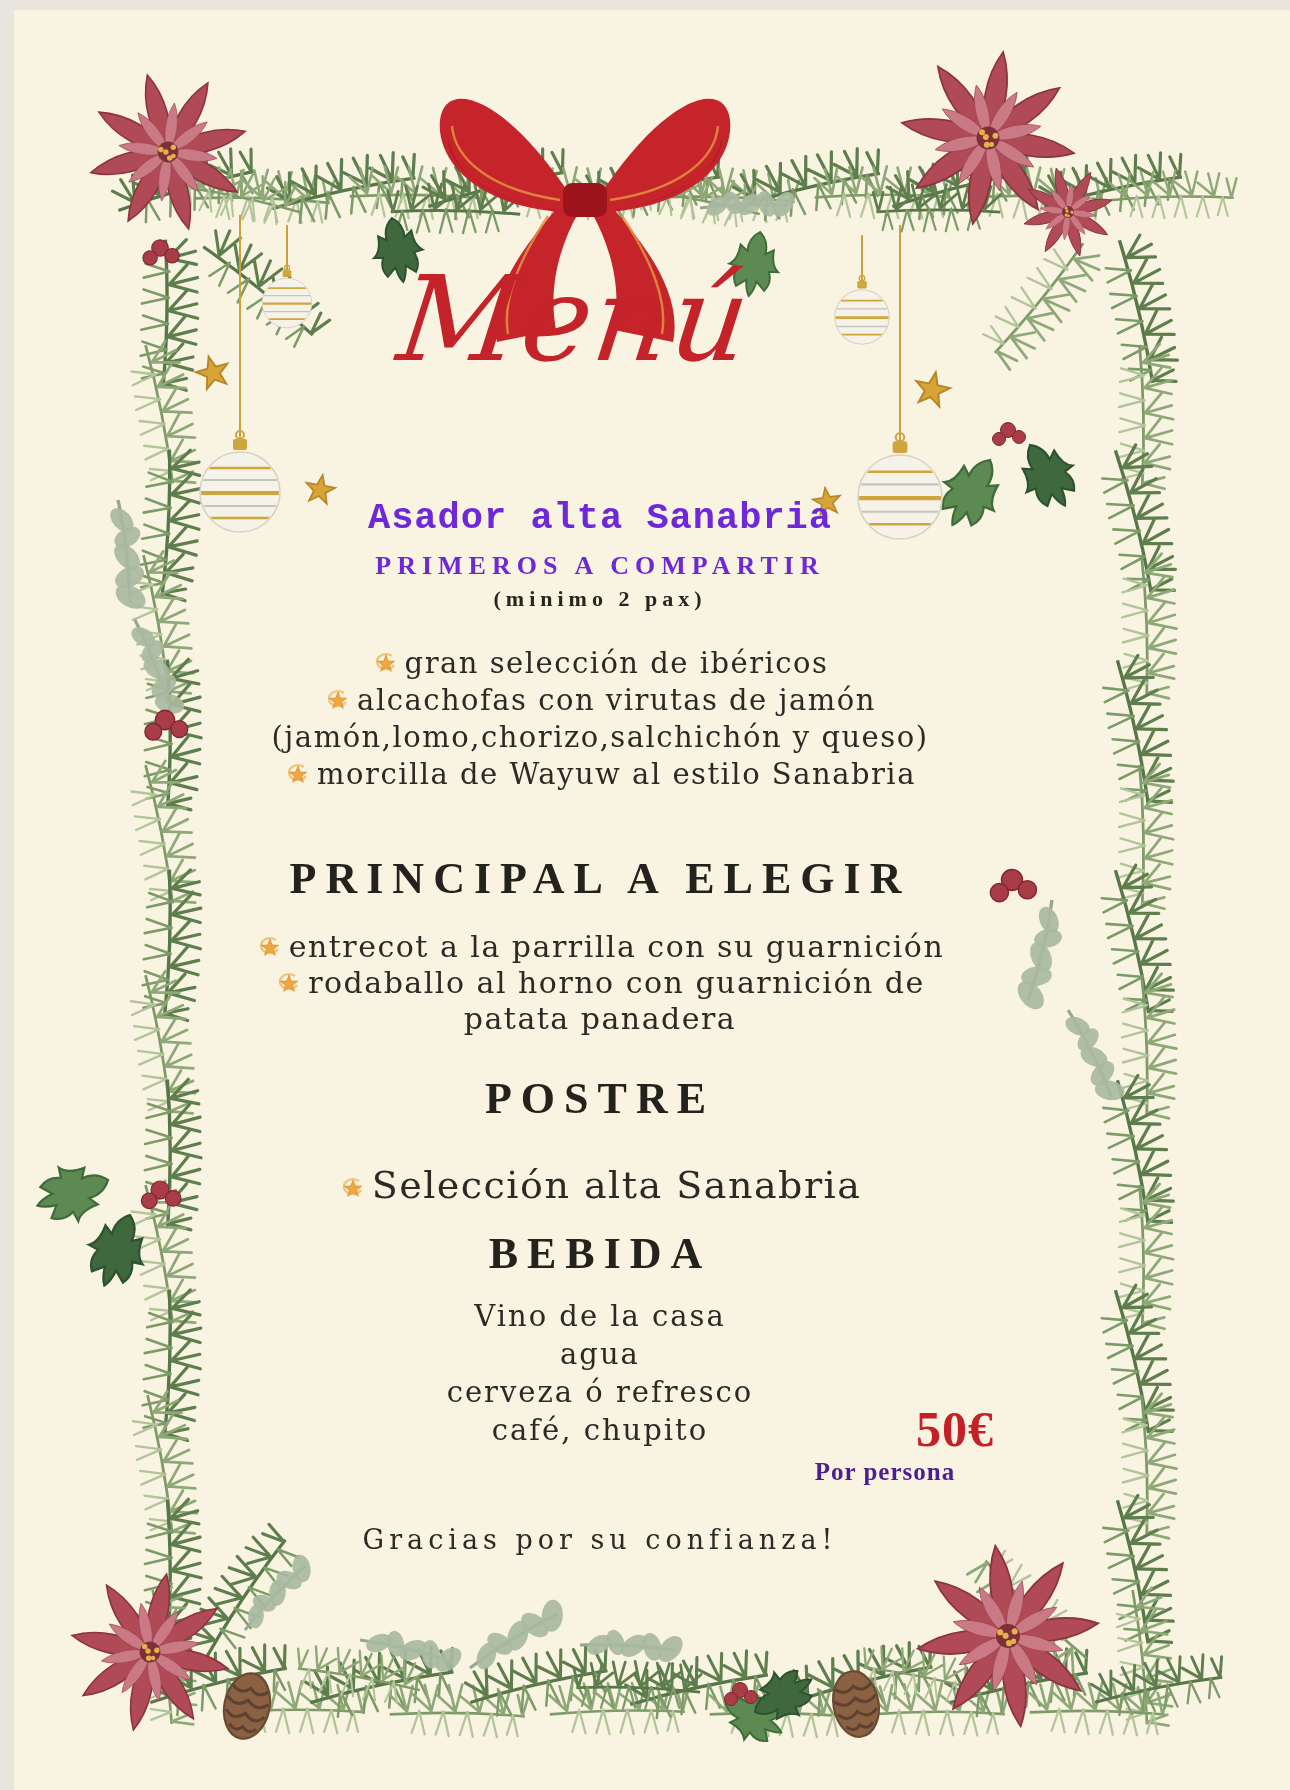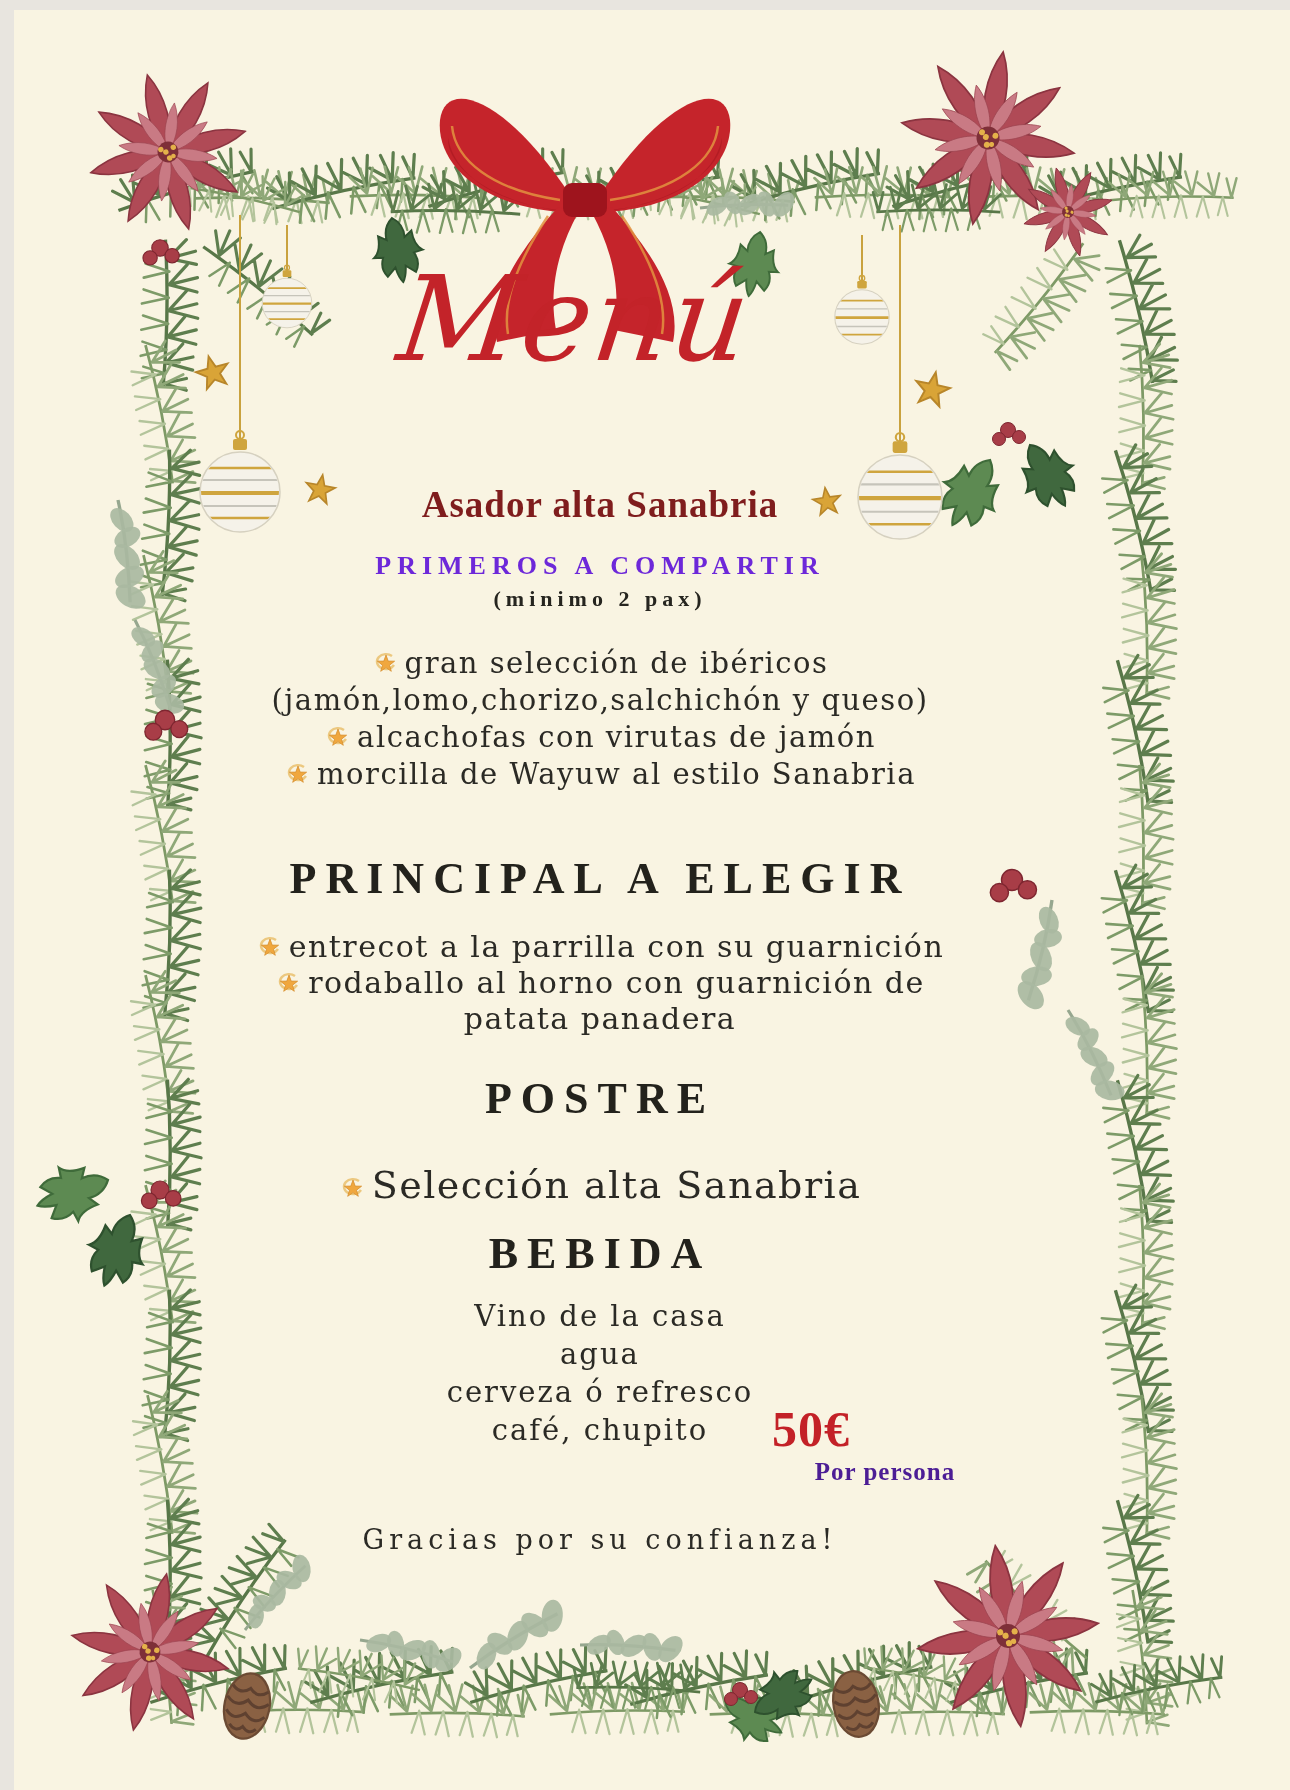--- a/index.html
+++ b/index.html
@@ -47,39 +47,39 @@
   
   .content{position:absolute;inset:0;z-index:2;color:#2b2a25}
   .blk{position:absolute;left:250px;width:700px;text-align:center}
   .t-menu{
     position:absolute;left:0;width:1150px;top:250px;text-align:center;
     font-family:"DejaVu Serif",serif;font-style:italic;
     font-size:118px;color:#c32329;transform:skewX(-7deg);
     letter-spacing:2px;
   }
   .t-rest{
-    top:483px;font-family:Liberation Serif, serif;font-weight:bold;
-    font-size:37px;color:#7f1d1d;letter-spacing:1px;
+    top:497px;font-family:Liberation Mono, monospace;font-weight:bold;
+    font-size:37px;color:#6d28d9;letter-spacing:1px;
   }
   .t-sec1{top:551px;font-family:"Liberation Serif",serif;font-weight:600;
     font-size:26px;letter-spacing:6px;color:#6d28d9}
   .t-sub1{top:586px;font-family:"Liberation Serif",serif;font-weight:700;
     font-size:22px;letter-spacing:5px;color:#26251f}
   .items{font-size:29px;line-height:37px;letter-spacing:1.5px}
   .i1{top:645px}
   .sechead{font-family:"Liberation Serif",serif;font-weight:700;
     font-size:44px;letter-spacing:9px;color:#23221c}
   .t-sec2{top:853px}
   .i2{top:929px;font-size:30px;line-height:36px}
   .t-sec3{top:1073px}
   .i3{top:1167px;font-size:38px}
   .t-sec4{top:1228px}
   .i4{top:1297px;font-size:29px;line-height:38px;letter-spacing:2px}
   .price-amt{
-    position:absolute;left:772px;width:250px;top:1400px;text-align:left;
+    position:absolute;left:744px;width:250px;top:1400px;text-align:right;
     font-family:"Liberation Serif",serif;font-weight:bold;
     font-size:50px;color:#c32127;letter-spacing:1px;
   }
   .price-per{
     position:absolute;left:760px;width:250px;top:1458px;text-align:center;
     font-family:"Liberation Serif",serif;font-weight:bold;
     font-size:25px;color:#4c1d95;letter-spacing:1px;
   }
   .t-thanks{top:1524px;font-size:27px;letter-spacing:5px;color:#2b2a25}
   .sb svg{vertical-align:-4px;margin-right:3px}
@@ -323,24 +323,24 @@
 
   <div class="blk t-rest">Asador alta Sanabria</div>
 
   <div class="blk t-sec1">PRIMEROS A COMPARTIR</div>
   <div class="blk t-sub1">(minimo 2 pax)</div>
 
   <div class="blk items i1">
     <div class="line"><span class="sb"><svg width="30" height="26" viewBox="-14 -12 30 24">
             <use href="#bstar"></use>
           </svg></span><span>gran selección de ibéricos</span></div>
+    <div class="line"><span class="sb"><svg width="30" height="26" viewBox="-14 -12 30 24">
+            <use href="#bstar"></use>
+          </svg></span><span>alcachofas con virutas de jamón</span></div>
     <div class="line"><span>(jamón,lomo,chorizo,salchichón y queso)</span></div>
-    <div class="line"><span class="sb"><svg width="30" height="26" viewBox="-14 -12 30 24">
-            <use href="#bstar"></use>
-          </svg></span><span>alcachofas con virutas de jamón</span></div>
     <div class="line"><span class="sb"><svg width="30" height="26" viewBox="-14 -12 30 24">
             <use href="#bstar"></use>
           </svg></span><span>morcilla de Wayuw al estilo Sanabria</span></div>
   </div>
 
   <div class="blk sechead t-sec2">PRINCIPAL A ELEGIR</div>
 
   <div class="blk items i2">
     <div class="line"><span class="sb"><svg width="30" height="26" viewBox="-14 -12 30 24">
             <use href="#bstar"></use>

